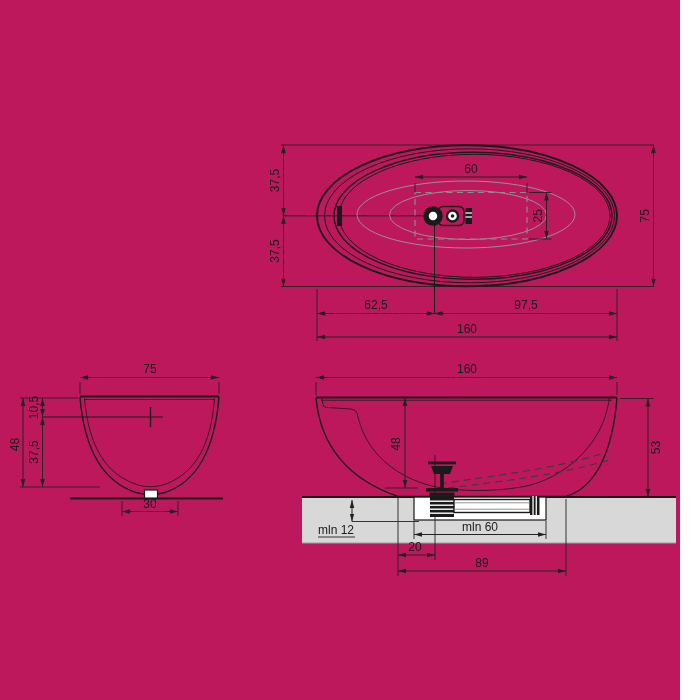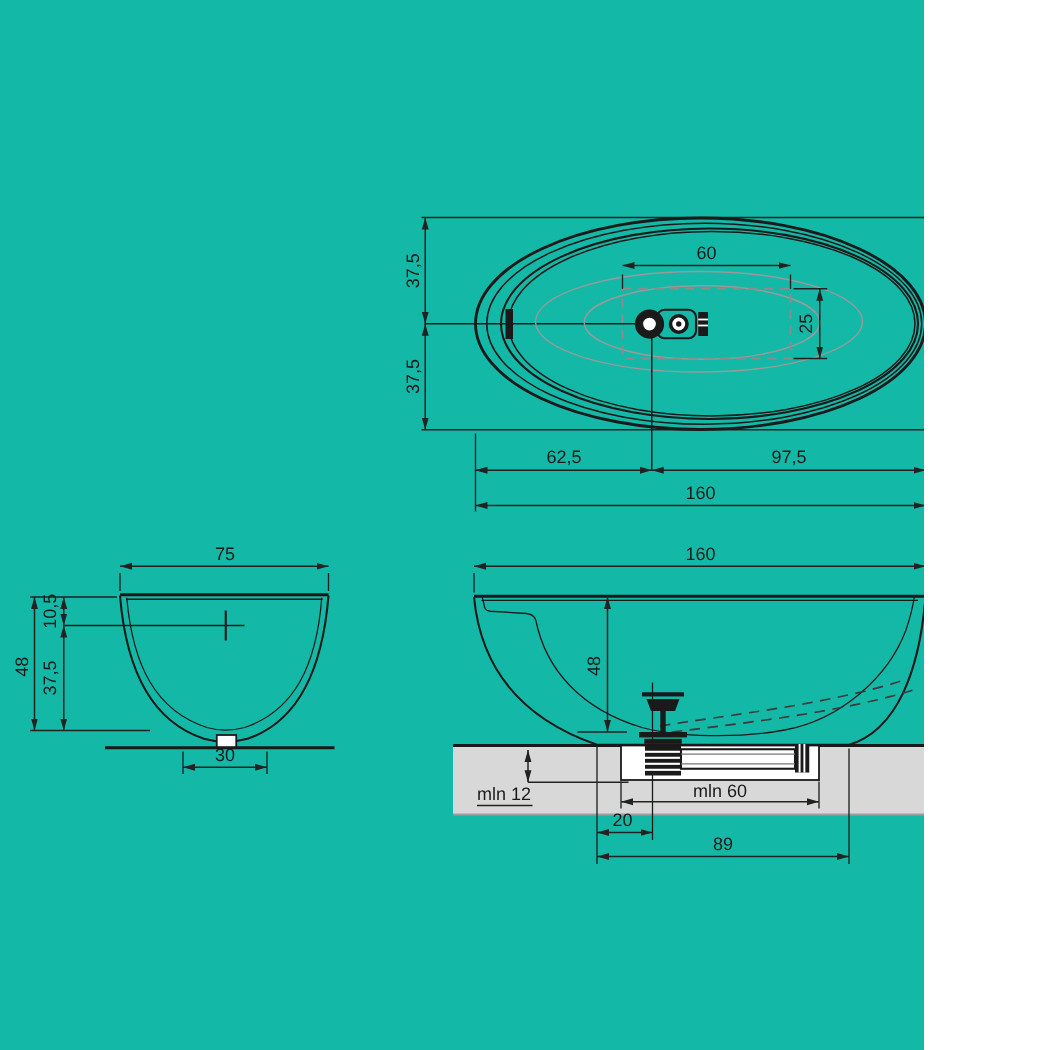--- a/index.html
+++ b/index.html
@@ -1,16 +1,16 @@
 <!DOCTYPE html>
 <html><head>
 <meta charset="utf-8">
 <style>
   html,body{margin:0;padding:0;background:#ffffff;}
-  #stage{position:relative;width:616px;height:700px;background:#14b8a6;overflow:hidden;}
+  #stage{position:relative;width:680px;height:700px;background:#be185d;overflow:hidden;}
   svg{position:absolute;left:0;top:0;}
   .ln{stroke:#1a1a1a;fill:none;}
   .w2{stroke-width:1.9;}
   .w15{stroke-width:1.4;}
   .w1{stroke-width:1;}
   .w08{stroke-width:0.85;}
   .thin{stroke:#9a9a9a;stroke-width:0.9;fill:none;}
   .dim{stroke:#222;stroke-width:1;fill:none;marker-start:url(#as);marker-end:url(#ae);}
   .ext{stroke:#222;stroke-width:0.9;fill:none;}
   .dashr{stroke:#8c8c8c;stroke-width:1.2;fill:none;stroke-dasharray:6 4.5;}

